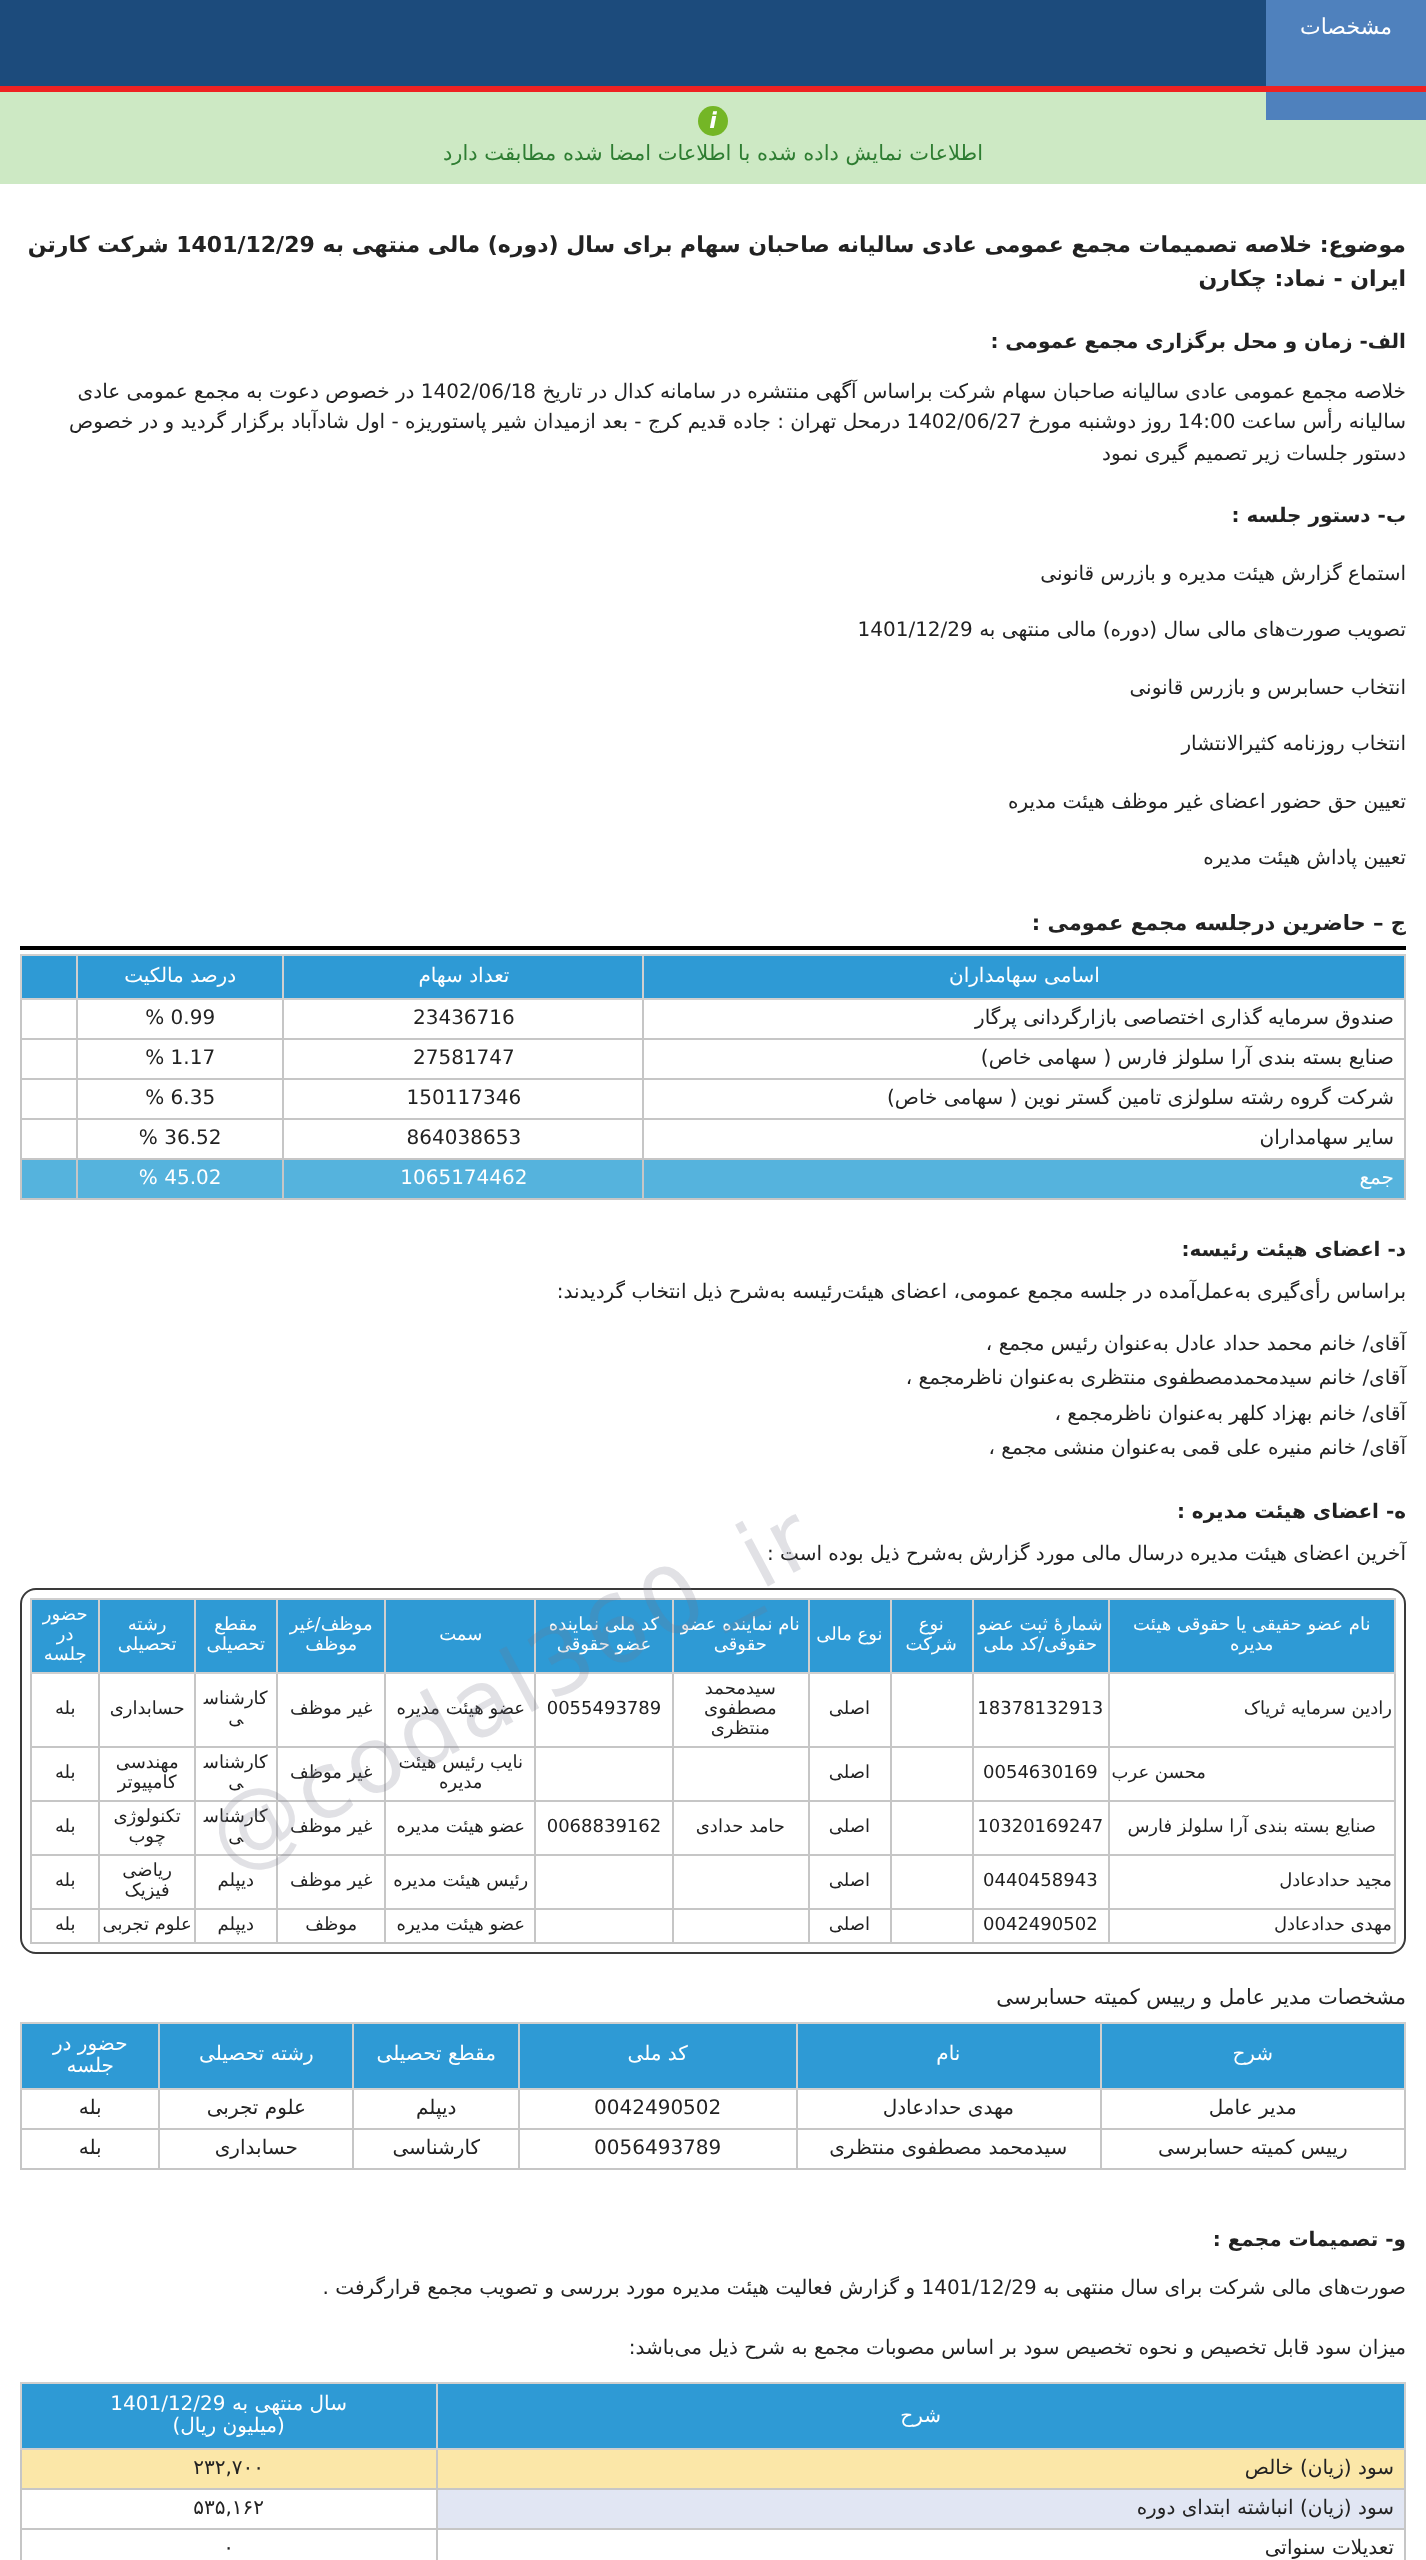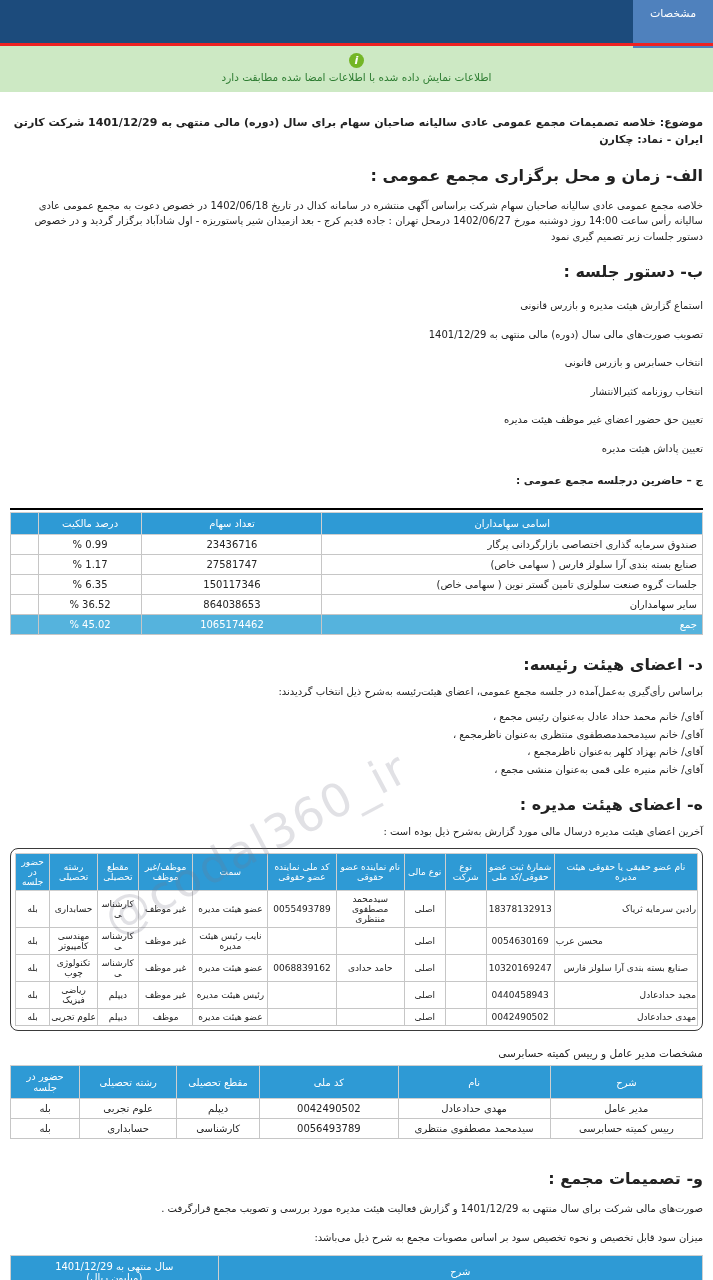--- a/index.html
+++ b/index.html
@@ -1,32 +1,32 @@
 <!DOCTYPE html>
 <html lang="fa"><head>
 <meta charset="utf-8">
 <style>
   html,body{margin:0;padding:0;background:#fff;}
   body{width:713px;font-family:"DejaVu Sans",sans-serif;direction:rtl;color:#222;-webkit-font-smoothing:antialiased;}
   .topbar{height:43px;background:#1c4b7c;position:relative;z-index:1;}
-  .tab{position:absolute;right:0;top:0;width:80px;height:48px;background:#4f81bd;color:#fff;
+  .tab{position:absolute;right:0;top:0;width:80px;height:60px;background:#4f81bd;color:#fff;
        font-size:11px;text-align:center;padding-top:7px;box-sizing:border-box;z-index:3;cursor:pointer;}
   .redline{height:3px;background:#ee2222;position:relative;z-index:2;margin-top:0;}
   .infobar{background:#cde9c4;text-align:center;padding:7px 0 9px;color:#2e7d32;font-size:10.5px;}
   .info-icon{display:inline-block;width:15px;height:15px;border-radius:50%;background:#74b626;color:#fff;
        font-weight:bold;font-style:italic;font-size:11px;line-height:15px;margin-bottom:3px;}
   main{padding:14px 10px 24px;position:relative;overflow:hidden;}
   .watermark{position:absolute;top:800px;left:120px;transform:rotate(-28deg);transform-origin:left bottom;
        font-size:46px;color:rgba(120,120,135,.22);direction:ltr;letter-spacing:2px;pointer-events:none;white-space:nowrap;}
   p{font-size:10px;line-height:1.55;margin:9px 0;}
   .subject{font-size:11px;font-weight:bold;margin:8px 0 16px;}
-  .sec-title{font-weight:bold;font-size:16px;margin:16px 0 6px;}
+  .sec-title{font-weight:bold;font-size:10px;margin:16px 0 6px;}
   .agenda p{margin:13px 0;}
   .members p{margin:2px 0;}
-  .c-title{font-weight:bold;font-size:10.5px;border-bottom:2px solid #000;padding-bottom:22px;margin:18px 0 0;}
+  .c-title{font-weight:bold;font-size:10.5px;border-bottom:2px solid #000;padding-bottom:5px;margin:18px 0 0;}
   table{width:100%;border-collapse:collapse;font-size:10px;table-layout:fixed;}
   th{background:#2e9ad5;color:#fff;font-weight:normal;padding:5px 3px;border:1px solid #cfcfcf;text-align:center;vertical-align:middle;}
   td{border:1px solid #c6c6c6;padding:4px 5px;background:#fff;text-align:center;vertical-align:middle;word-wrap:break-word;}
   .tbl{margin-top:2px;}
   .shareholders td.name{text-align:right;}
   .shareholders tr.total td{background:#55b3dd;color:#fff;}
   .frame{border:1px solid #3a3a3a;border-radius:8px;padding:4px;margin-top:6px;}
   .board{font-size:9px;}
   .board th{font-size:9px;padding:3px 1px;}
   .board td{padding:3px 1px;}
@@ -92,21 +92,21 @@
           <td><span class="ltr">% 0.99</span></td>
           <td></td>
         </tr>
         <tr>
           <td class="name">صنایع بسته بندی آرا سلولز فارس ( سهامی خاص)</td>
           <td><span class="ltr">27581747</span></td>
           <td><span class="ltr">% 1.17</span></td>
           <td></td>
         </tr>
         <tr>
-          <td class="name">جلسات گروه صنعت سلولزی تامین گستر نوین ( سهامی خاص)</td>
+          <td class="name">شرکت گروه رشته سلولزی تامین گستر نوین ( سهامی خاص)</td>
           <td><span class="ltr">150117346</span></td>
           <td><span class="ltr">% 6.35</span></td>
           <td></td>
         </tr>
         <tr>
           <td class="name">سایر سهامداران</td>
           <td><span class="ltr">864038653</span></td>
           <td><span class="ltr">% 36.52</span></td>
           <td></td>
         </tr>

